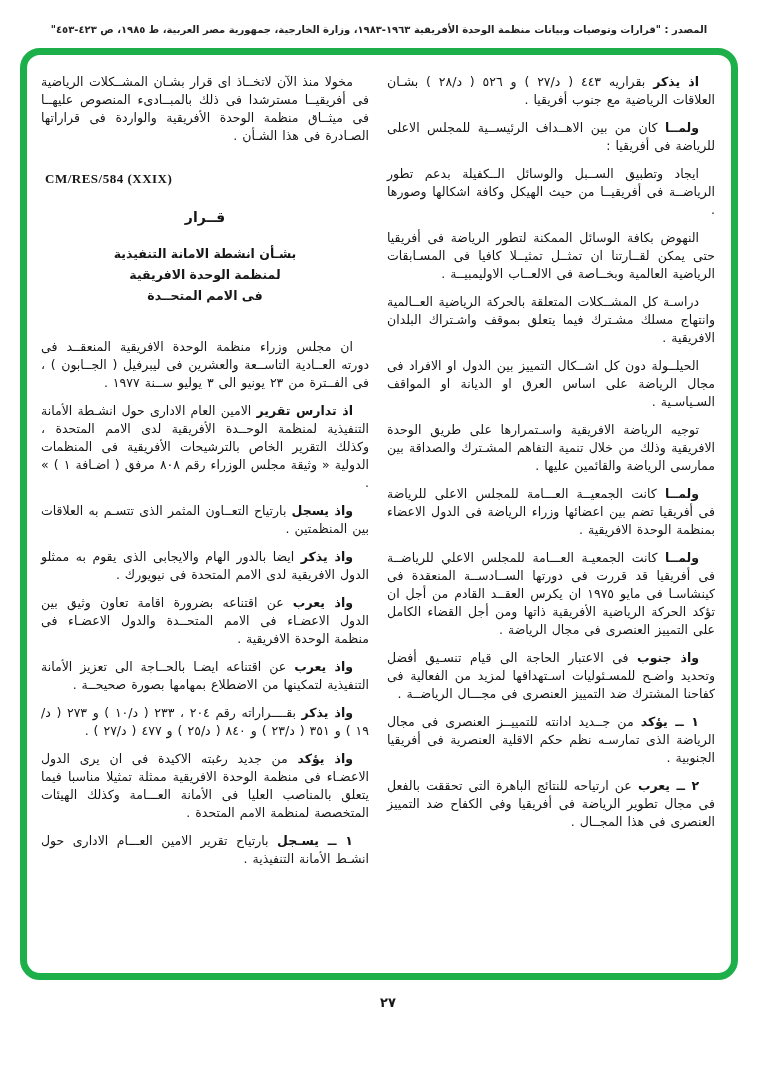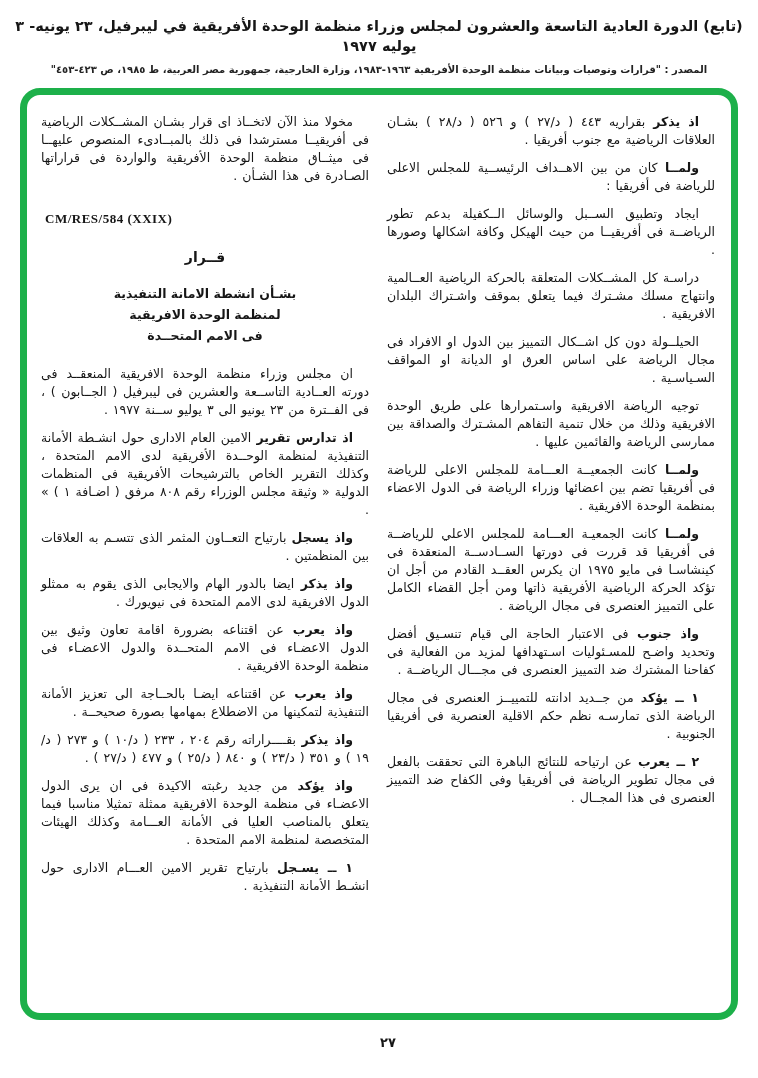--- a/index.html
+++ b/index.html
@@ -70,56 +70,56 @@
     margin: 26px 0 22px 0;
     padding-left: 4px;
   }
   .decision-title {
     text-align: center;
     font-weight: bold;
     font-size: 14px;
     margin: 6px 0 18px 0;
     letter-spacing: 1px;
   }
-  .subject-block { margin-bottom: 19px; }
+  .subject-block { margin-bottom: 32px; }
   .subject-line {
     text-align: center;
     font-weight: bold;
     font-size: 12.5px;
     line-height: 21px;
     margin: 0;
   }
   .page-footer {
     text-align: center;
     margin-top: 15px;
     font-weight: bold;
     font-size: 13px;
     padding-left: 18px;
   }
 </style>
 </head>
 <body>
 
 <header class="page-header">
-  <div class="session-title">(تابع) الدورة العادية التاسعة والعشرون لمجلس وزراء منظمة الوحدة الأفريقية في ليبرفيل، ٢٣ يونيه- ٣ يوليه ١٩٧٧</div>
   <div class="source-line">المصدر : "قرارات وتوصيات وبيانات منظمة الوحدة الأفريقية ١٩٦٣-١٩٨٣، وزارة الخارجية، جمهورية مصر العربية، ط ١٩٨٥، ص ٤٢٣-٤٥٣"</div>
 </header>
 
 <main class="frame" style="border-color: rgb(29, 176, 74);">
   <div class="columns">
 
     <section class="col">
       <div>
 
           <p class="para"><b class="lead">اذ يذكر</b><span> بقراريه ٤٤٣ ( د/٢٧ ) و ٥٢٦ ( د/٢٨ ) بشـان العلاقات الرياضية مع جنوب أفريقيا .</span></p>
 
           <p class="para"><b class="lead">ولمــا</b><span> كان من بين الاهــداف الرئيســية للمجلس الاعلى للرياضة فى أفريقيا :</span></p>
 
           <p class="para"><span>ايجاد وتطبيق الســبل والوسائل الــكفيلة بدعم تطور الرياضــة فى أفريقيــا من حيث الهيكل وكافة اشكالها وصورها .</span></p>
 
+          <p class="para"><span>النهوض بكافة الوسائل الممكنة لتطور الرياضة فى أفريقيا حتى يمكن لقــارتنا ان تمثــل تمثيــلا كافيا فى المسـابقات الرياضية العالمية وبخــاصة فى الالعــاب الاوليمبيــة .</span></p>
 
           <p class="para"><span>دراسـة كل المشــكلات المتعلقة بالحركة الرياضية العــالمية وانتهاج مسلك مشـترك فيما يتعلق بموقف واشـتراك البلدان الافريقية .</span></p>
 
           <p class="para"><span>الحيلــولة دون كل اشــكال التمييز بين الدول او الافراد فى مجال الرياضة على اساس العرق او الديانة او المواقف السـياسـية .</span></p>
 
           <p class="para"><span>توجيه الرياضة الافريقية واسـتمرارها على طريق الوحدة الافريقية وذلك من خلال تنمية التفاهم المشـترك والصداقة بين ممارسى الرياضة والقائمين عليها .</span></p>
 
           <p class="para"><b class="lead">ولمــا</b><span> كانت الجمعيــة العـــامة للمجلس الاعلى للرياضة فى أفريقيا تضم بين اعضائها وزراء الرياضة فى الدول الاعضاء بمنظمة الوحدة الافريقية .</span></p>
 
           <p class="para"><b class="lead">ولمــا</b><span> كانت الجمعيـة العـــامة للمجلس الاعلي للرياضــة فى أفريقيا قد قررت فى دورتها الســادســة المنعقدة فى كينشاسـا فى مايو ١٩٧٥ ان يكرس العقــد القادم من أجل ان تؤكد الحركة الرياضية الأفريقية ذاتها ومن أجل القضاء الكامل على التمييز العنصرى فى مجال الرياضة .</span></p>

